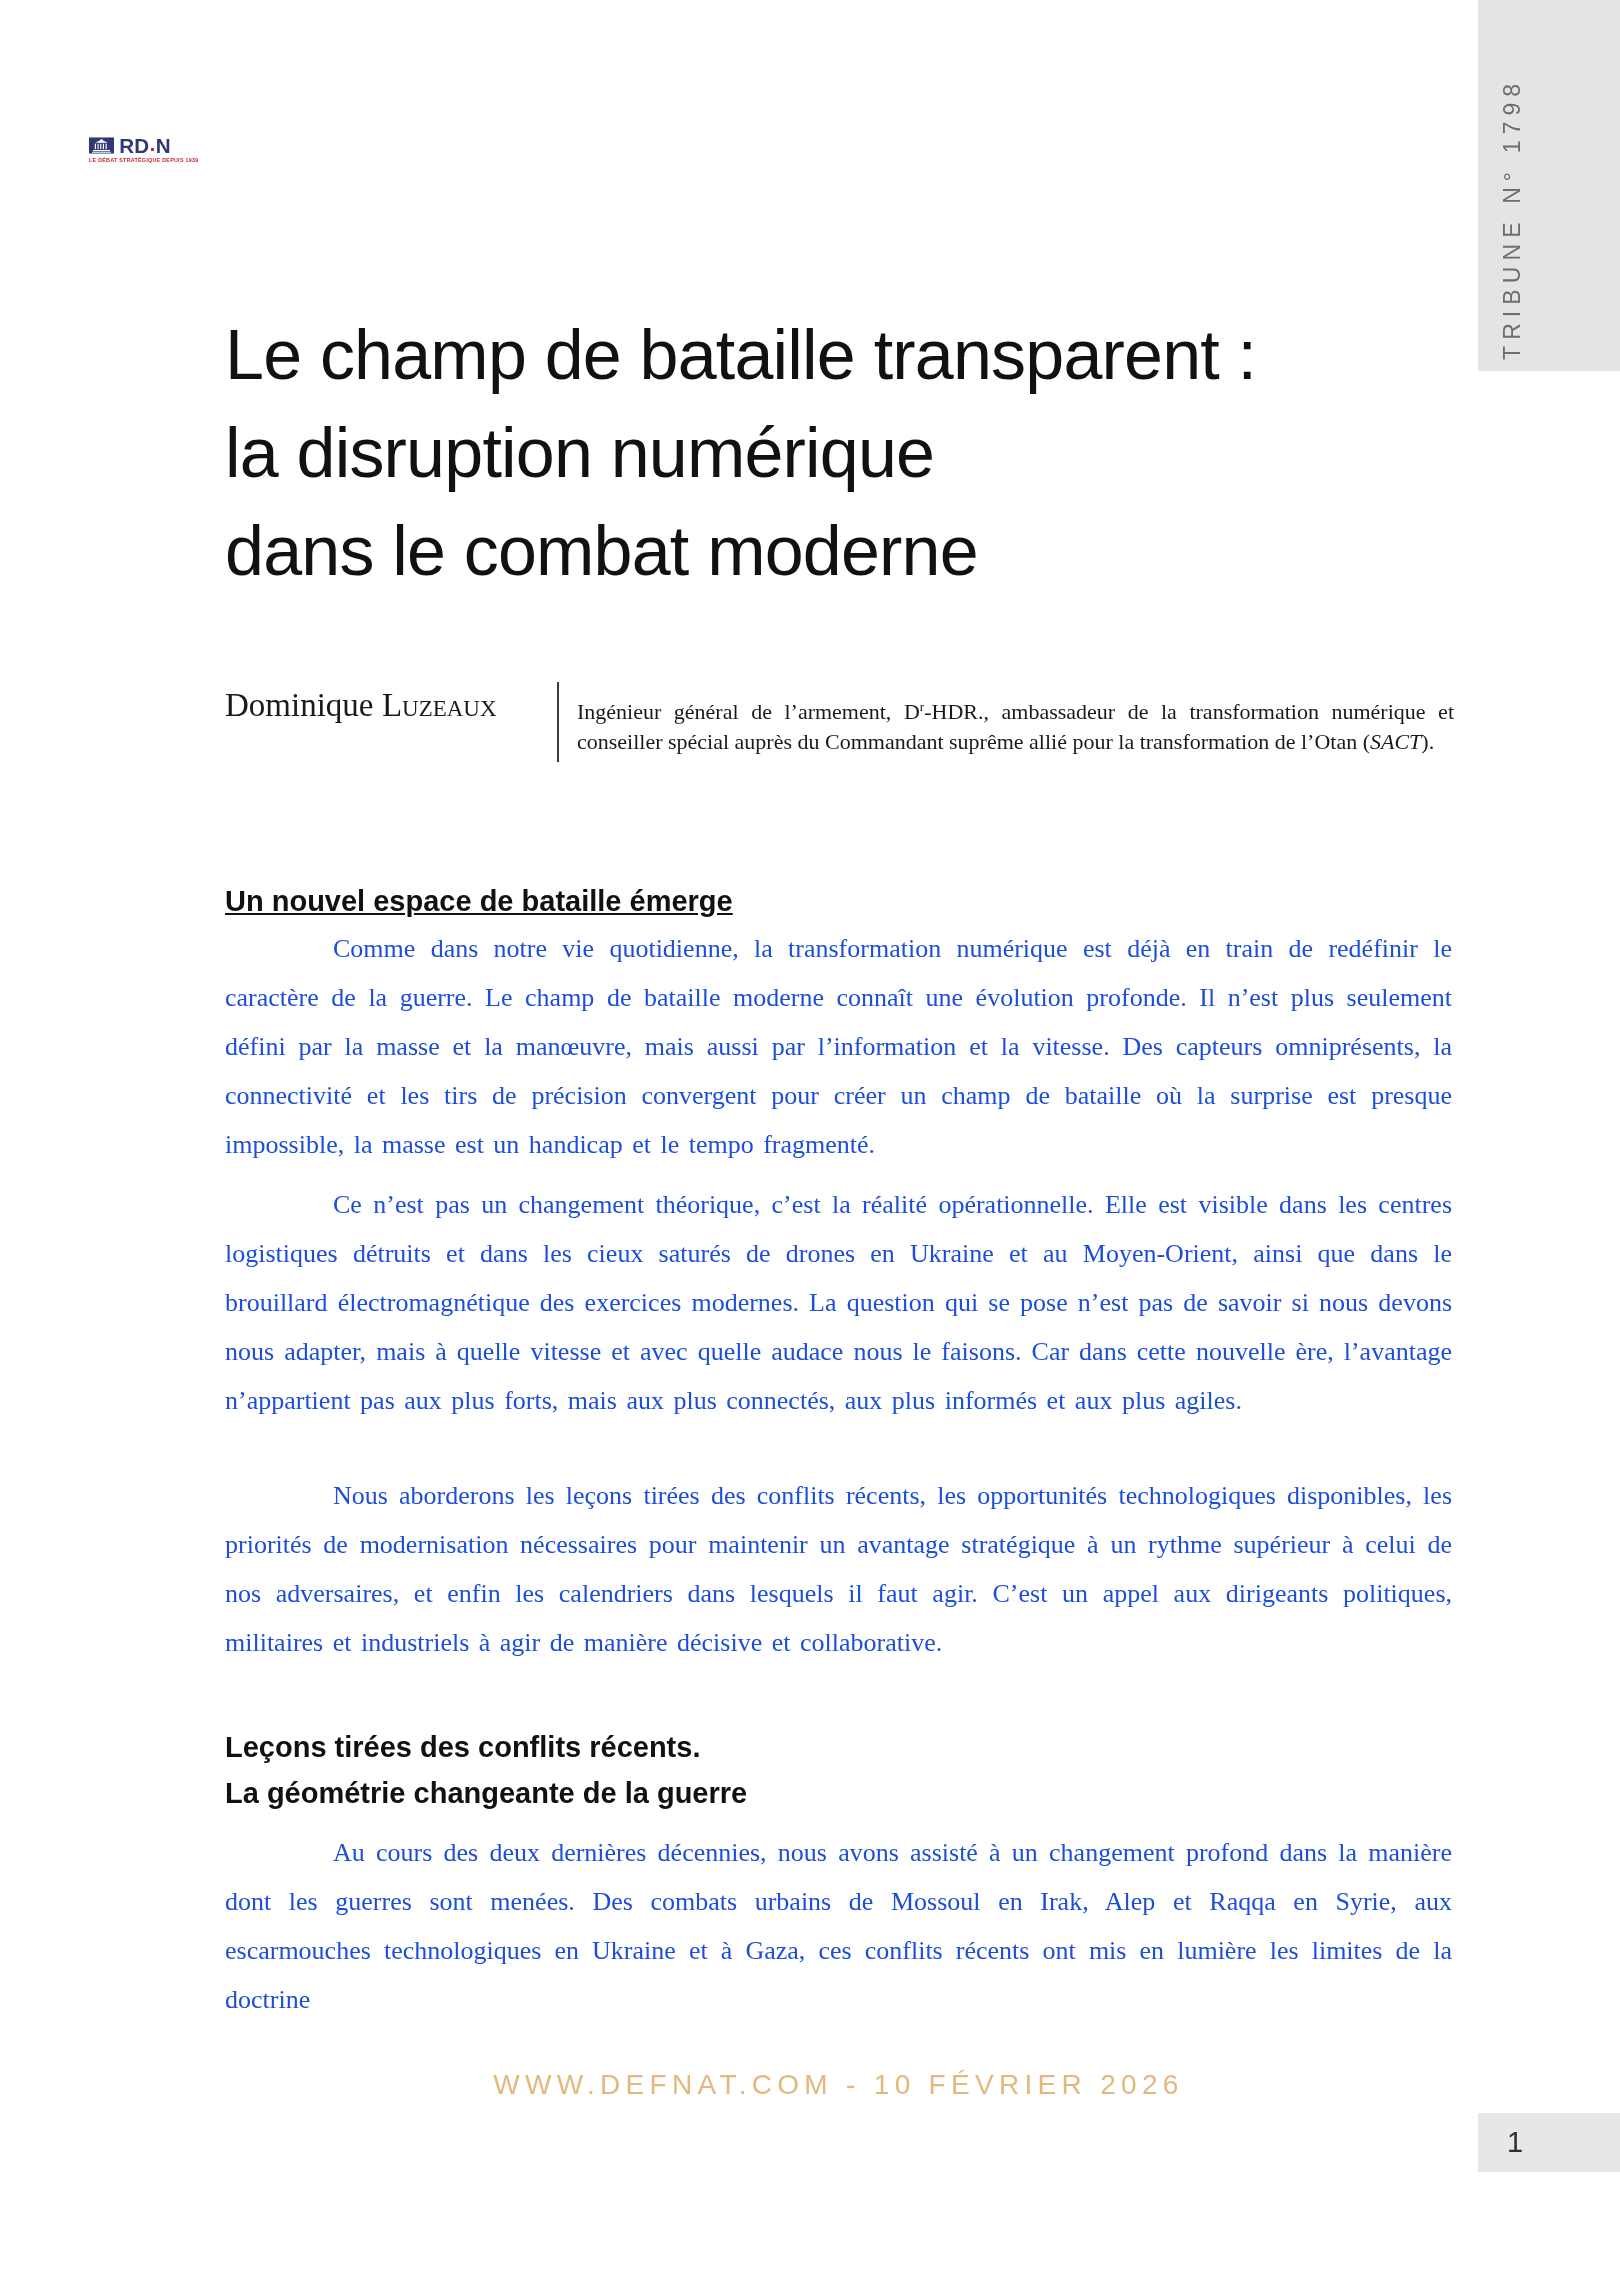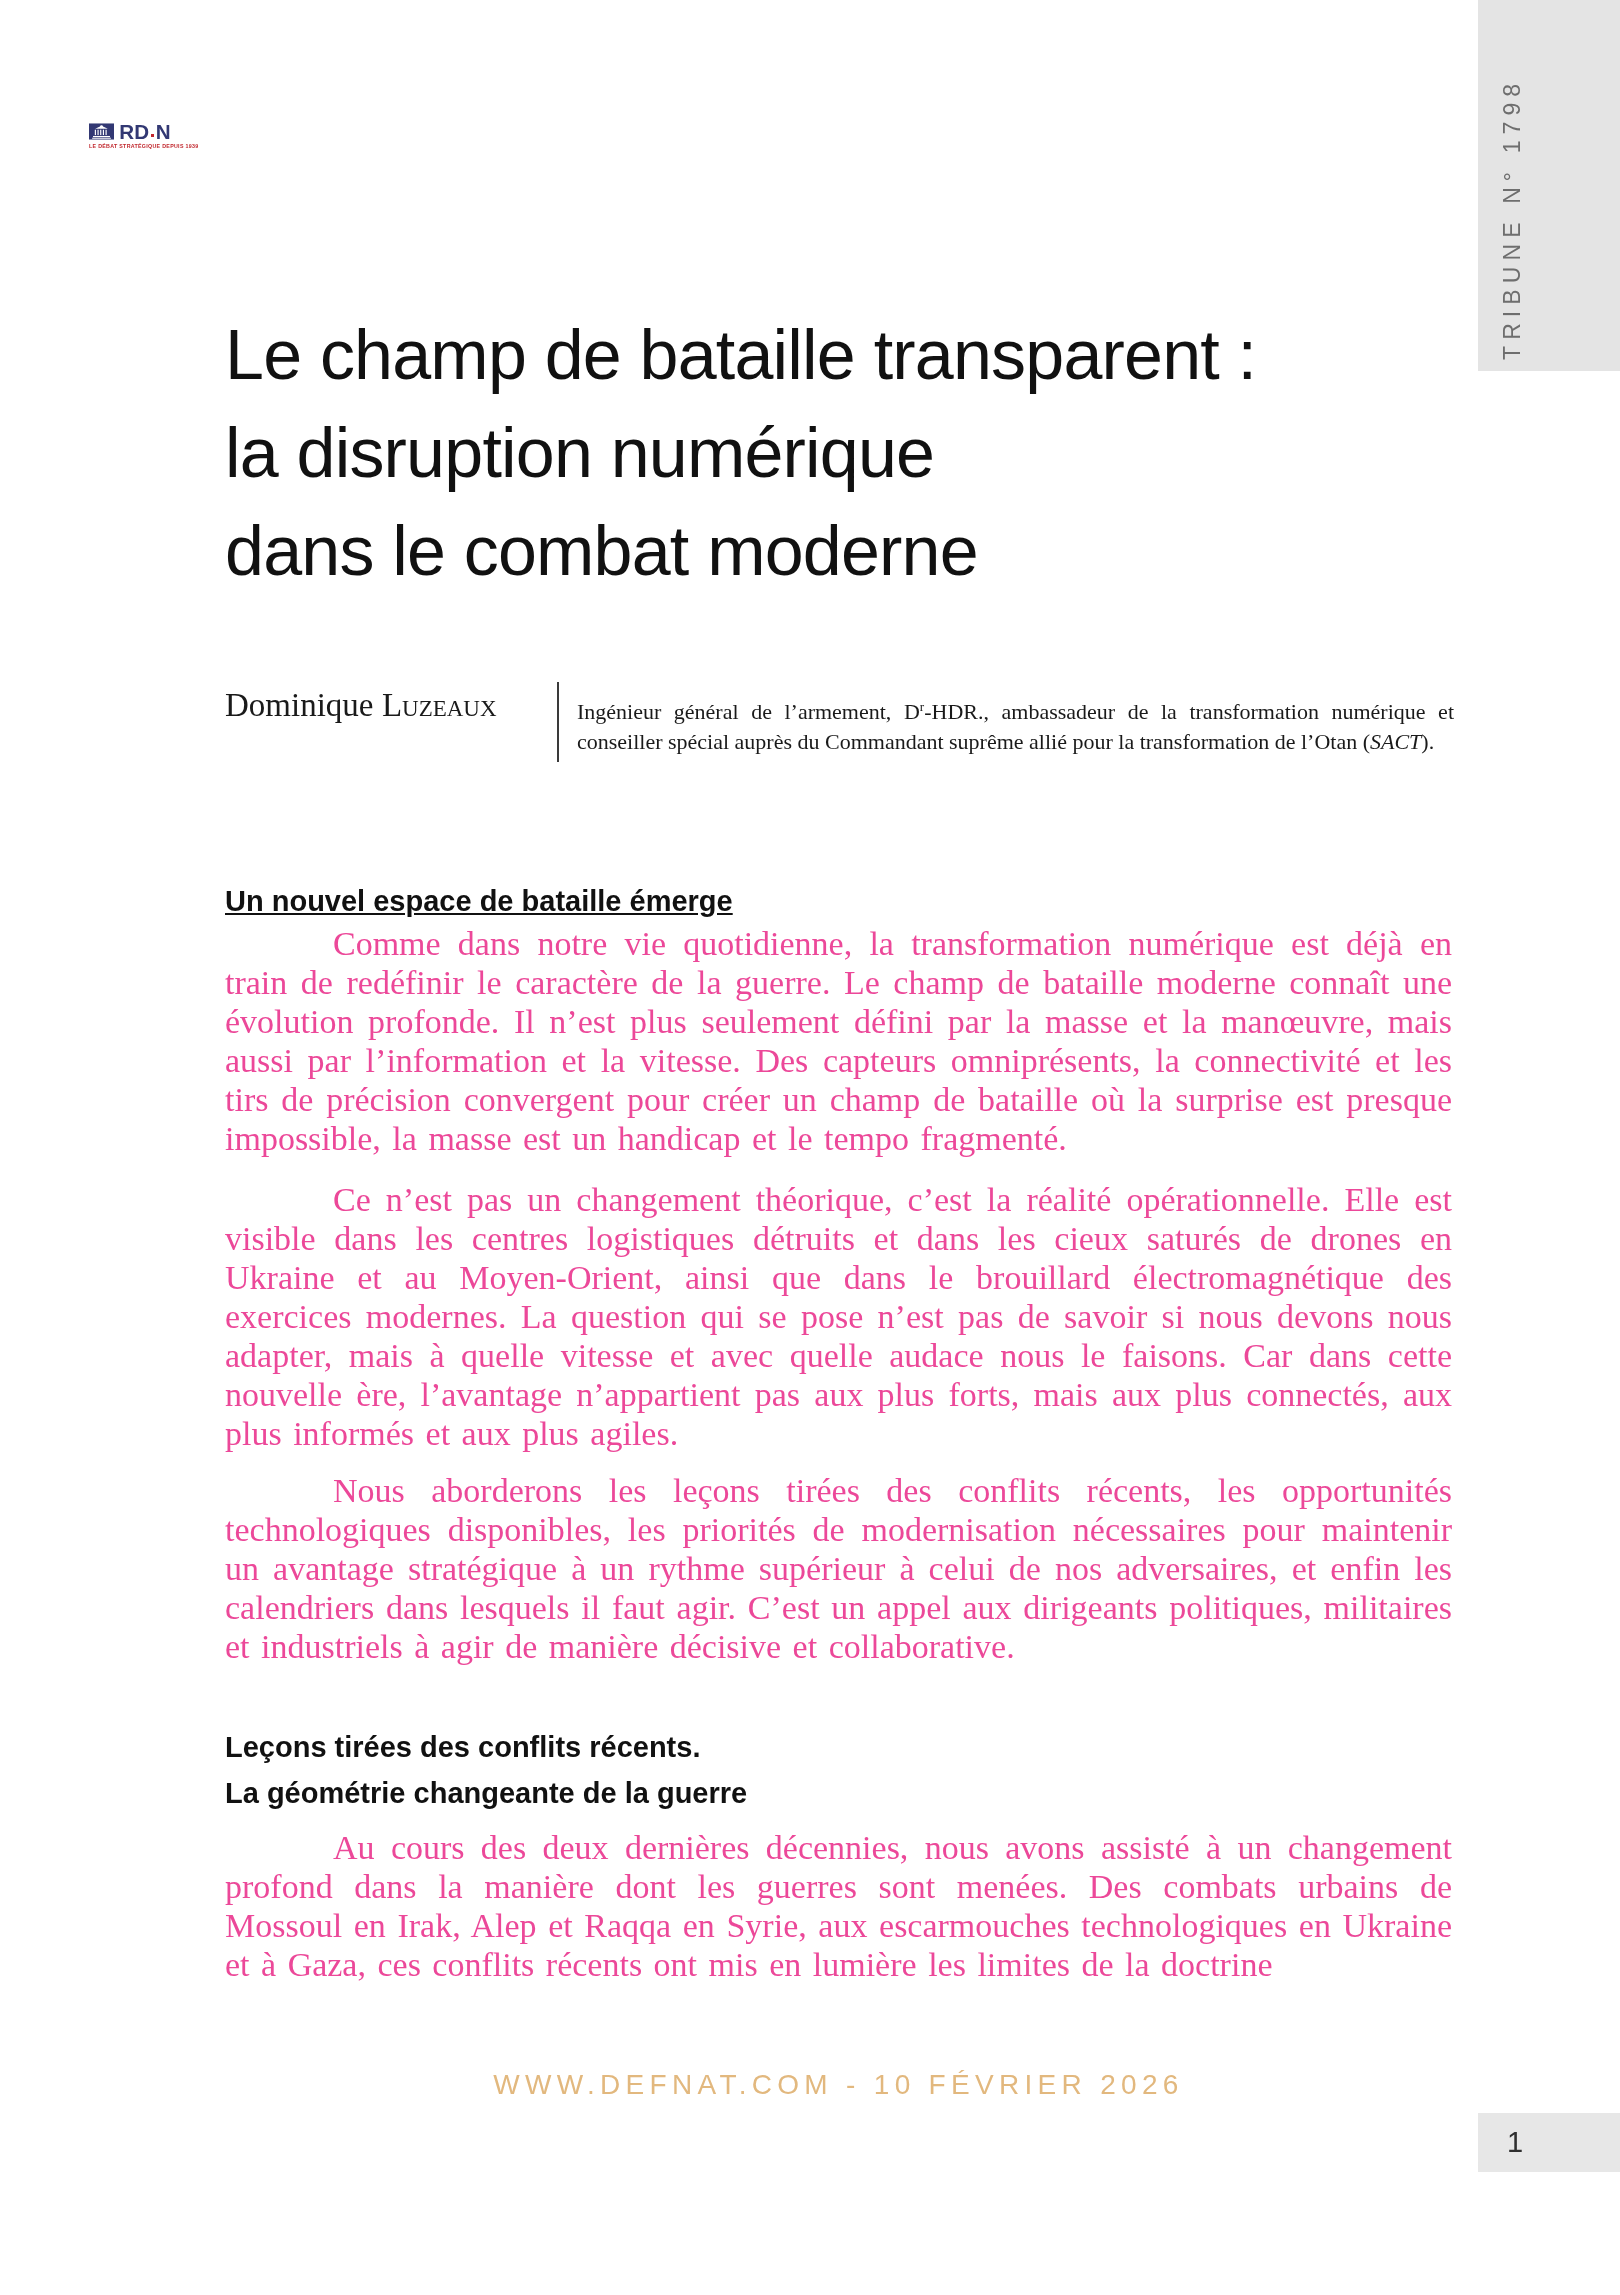--- a/index.html
+++ b/index.html
@@ -6,21 +6,21 @@
   .page{
     position:relative;
     width:1620px;height:2295px;
     background:#ffffff;
     overflow:hidden;
     font-family:"Liberation Serif", serif;
     color:#1a1a1a;
   }
 
   
-  .logo{position:absolute;left:89px;top:122px;width:137px;}
+  .logo{position:absolute;left:89px;top:136px;width:137px;}
   .logo-row{display:flex;align-items:flex-end;gap:5.3px;height:18.3px;}
   .logo-icon{width:25px;height:17px;display:block;}
   .logo-word{
     font-family:"Liberation Sans", sans-serif;
     font-weight:bold;font-size:20.6px;line-height:17px;
     color:#323873;letter-spacing:0px;
     display:flex;align-items:flex-end;
   }
   .logo-dot{display:inline-block;width:3.8px;height:3.8px;background:#c1272d;margin:0 1.5px 3px 1.5px;}
   .logo-tagline{
@@ -79,21 +79,21 @@
     font-weight:bold;font-size:29px;color:#111111;
     line-height:34px;
   }
   .h1pos{top:860px;text-decoration:underline;}
   .h2pos{top:1724px;line-height:46px;}
 
   
   .body{
     position:absolute;left:225px;width:1227px;margin:0;
     font-family:"Liberation Serif", serif;
-    font-size:34px;line-height:39px;color:#ec4899;
+    font-size:26px;line-height:49px;color:#1d4ed8;
     text-align:justify;text-indent:108px;
     word-spacing:3px;
   }
   .p1{top:924px;}
   .p2{top:1180px;}
   .p3{top:1471px;}
   .p4{top:1828px;}
 
   
   .footer{

